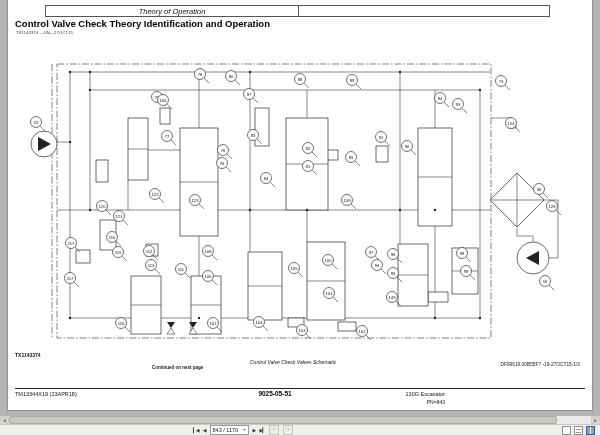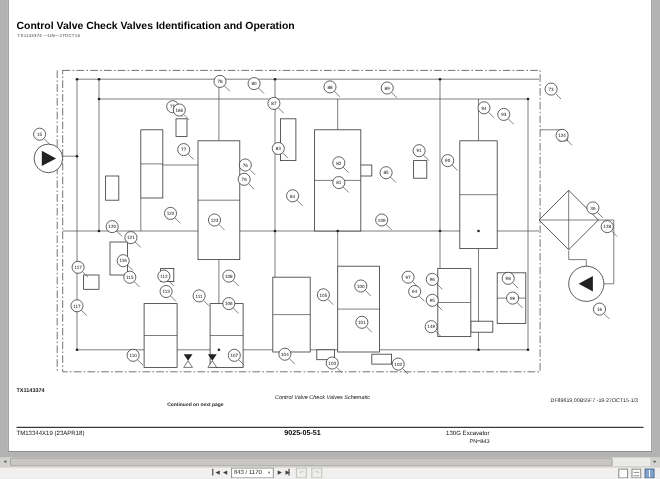--- a/index.html
+++ b/index.html
@@ -46,22 +46,26 @@
   .lay-line{position:absolute;left:1px;right:1px;height:1px;background:#9b9a98}
   .lay.facing{border-color:#35608f;background:linear-gradient(to right,#7fa3cc 0 40%,#ffffff 40% 58%,#7fa3cc 58% 100%)}
 </style>
 </head>
 <body>
 
 <div class="stage">
 
   <div class="page"></div>
 
-
-  <div class="doc-title">Control Valve Check Valves Identification and Operation</div>
+  <div class="header-box">
+    <div class="header-divider"></div>
+    <div class="header-text">Theory of Operation</div>
+  </div>
+
+  <div class="doc-title">Control Valve Check Theory Identification and Operation</div>
   <div class="fig-tag">TX1143374 —UN—27OCT15</div>
 
   <svg id="schem" width="600" height="435" viewBox="0 0 600 435">
       <rect x="57" y="64" width="434" height="274" class="dashdot"></rect>
       <line x1="52" y1="64" x2="52" y2="338" class="dashdot"></line>
       <line x1="56" y1="142" x2="70" y2="142" class="wire"></line>
       <line x1="70" y1="72" x2="70" y2="318" class="wire"></line>
       <line x1="70" y1="72" x2="490" y2="72" class="wire"></line>
       <line x1="90" y1="90" x2="480" y2="90" class="wire"></line>
       <line x1="90" y1="72" x2="90" y2="210" class="wire"></line>

